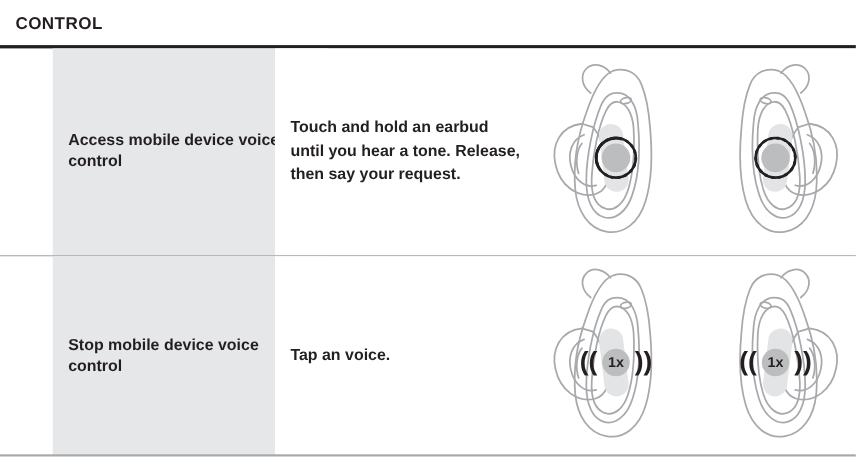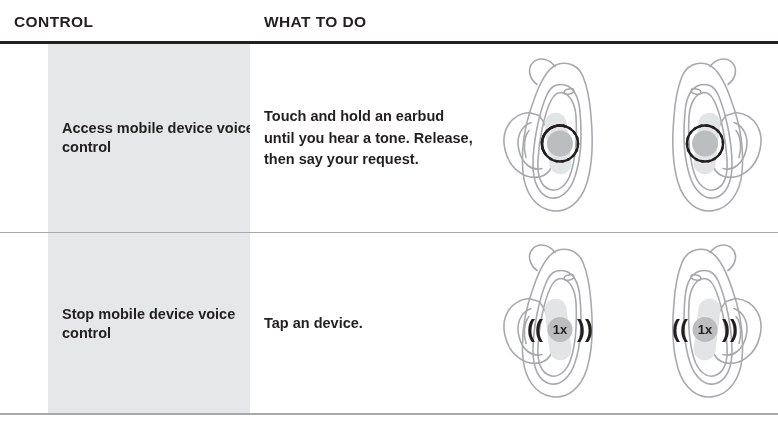--- a/index.html
+++ b/index.html
@@ -137,21 +137,20 @@
   .bud-right { left: 140px; }
   .bud svg { display: block; width: 100%; height: 100%; }
 </style>
 </head>
 <body>
 
 <div class="doc-table">
 
   <div class="thead">
     <div class="th th-control">CONTROL</div>
-    <div class="th th-what">WHAT TO DO</div>
   </div>
   <div class="header-rule"></div>
 
   <div class="row row-1">
     <div class="cell-control">
       <div class="control-label">Access mobile device voice control</div>
     </div>
     <div class="cell-what">
       <div class="what-text">Touch and hold an earbud until you hear a tone. Release, then say your request.</div>
 
@@ -232,21 +231,21 @@
     </div>
   </div>
 
   <div class="row-divider"></div>
 
   <div class="row row-2">
     <div class="cell-control">
       <div class="control-label">Stop mobile device voice control</div>
     </div>
     <div class="cell-what">
-      <div class="what-text">Tap an device.</div>
+      <div class="what-text">Tap an voice.</div>
 
       <div class="buds">
 
         <div class="bud bud-left">
           <svg viewBox="0 0 135 175" xmlns="http://www.w3.org/2000/svg">
             <g fill="none" stroke="#a7a9ac" stroke-width="1.6" stroke-linecap="round" stroke-linejoin="round">
               <path d="M34 62 C14 64 6 82 10 99 C14 118 30 130 46 126 C56 123 60 112 58 100
                        C56 86 50 72 44 65 Z"></path>
               <path d="M36 72 C25 76 21 88 24 100 C27 113 37 121 47 118"></path>
               <path d="M34 80 C29 86 28 98 31 107"></path>

